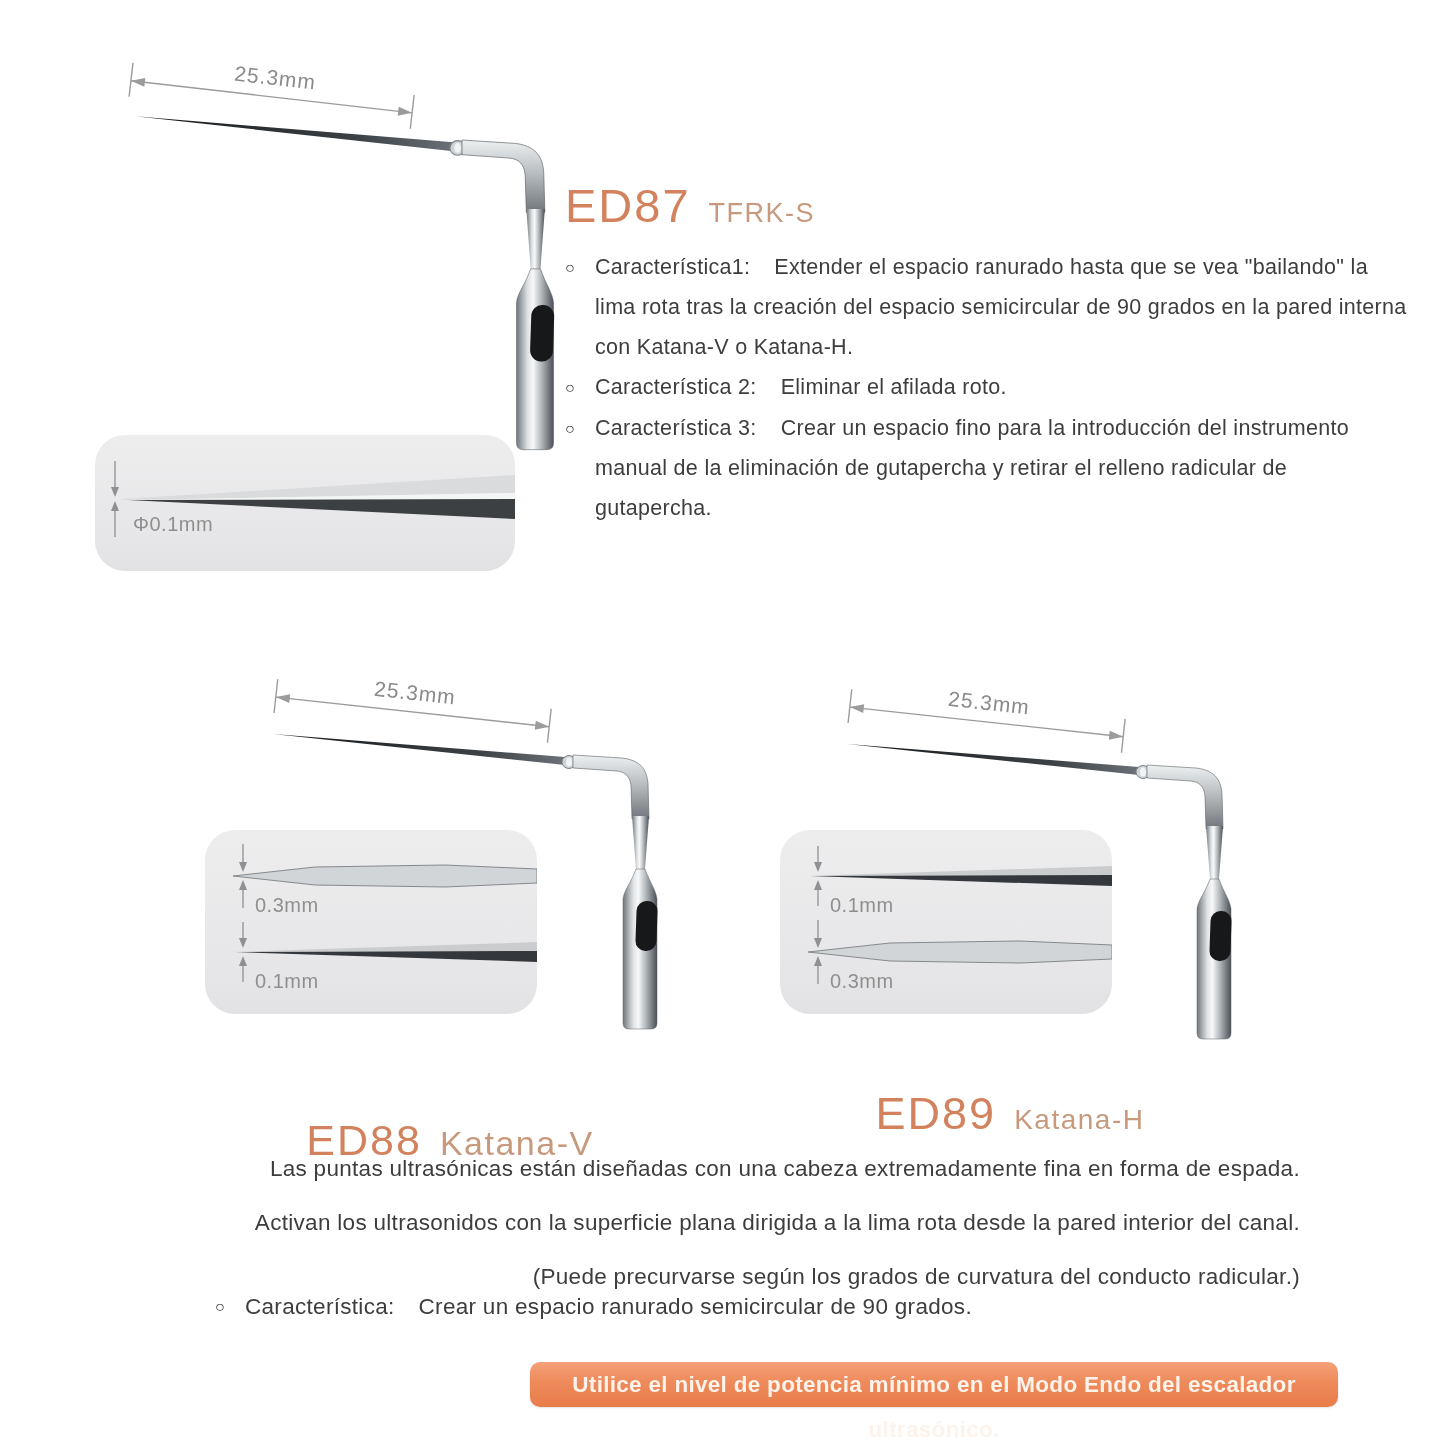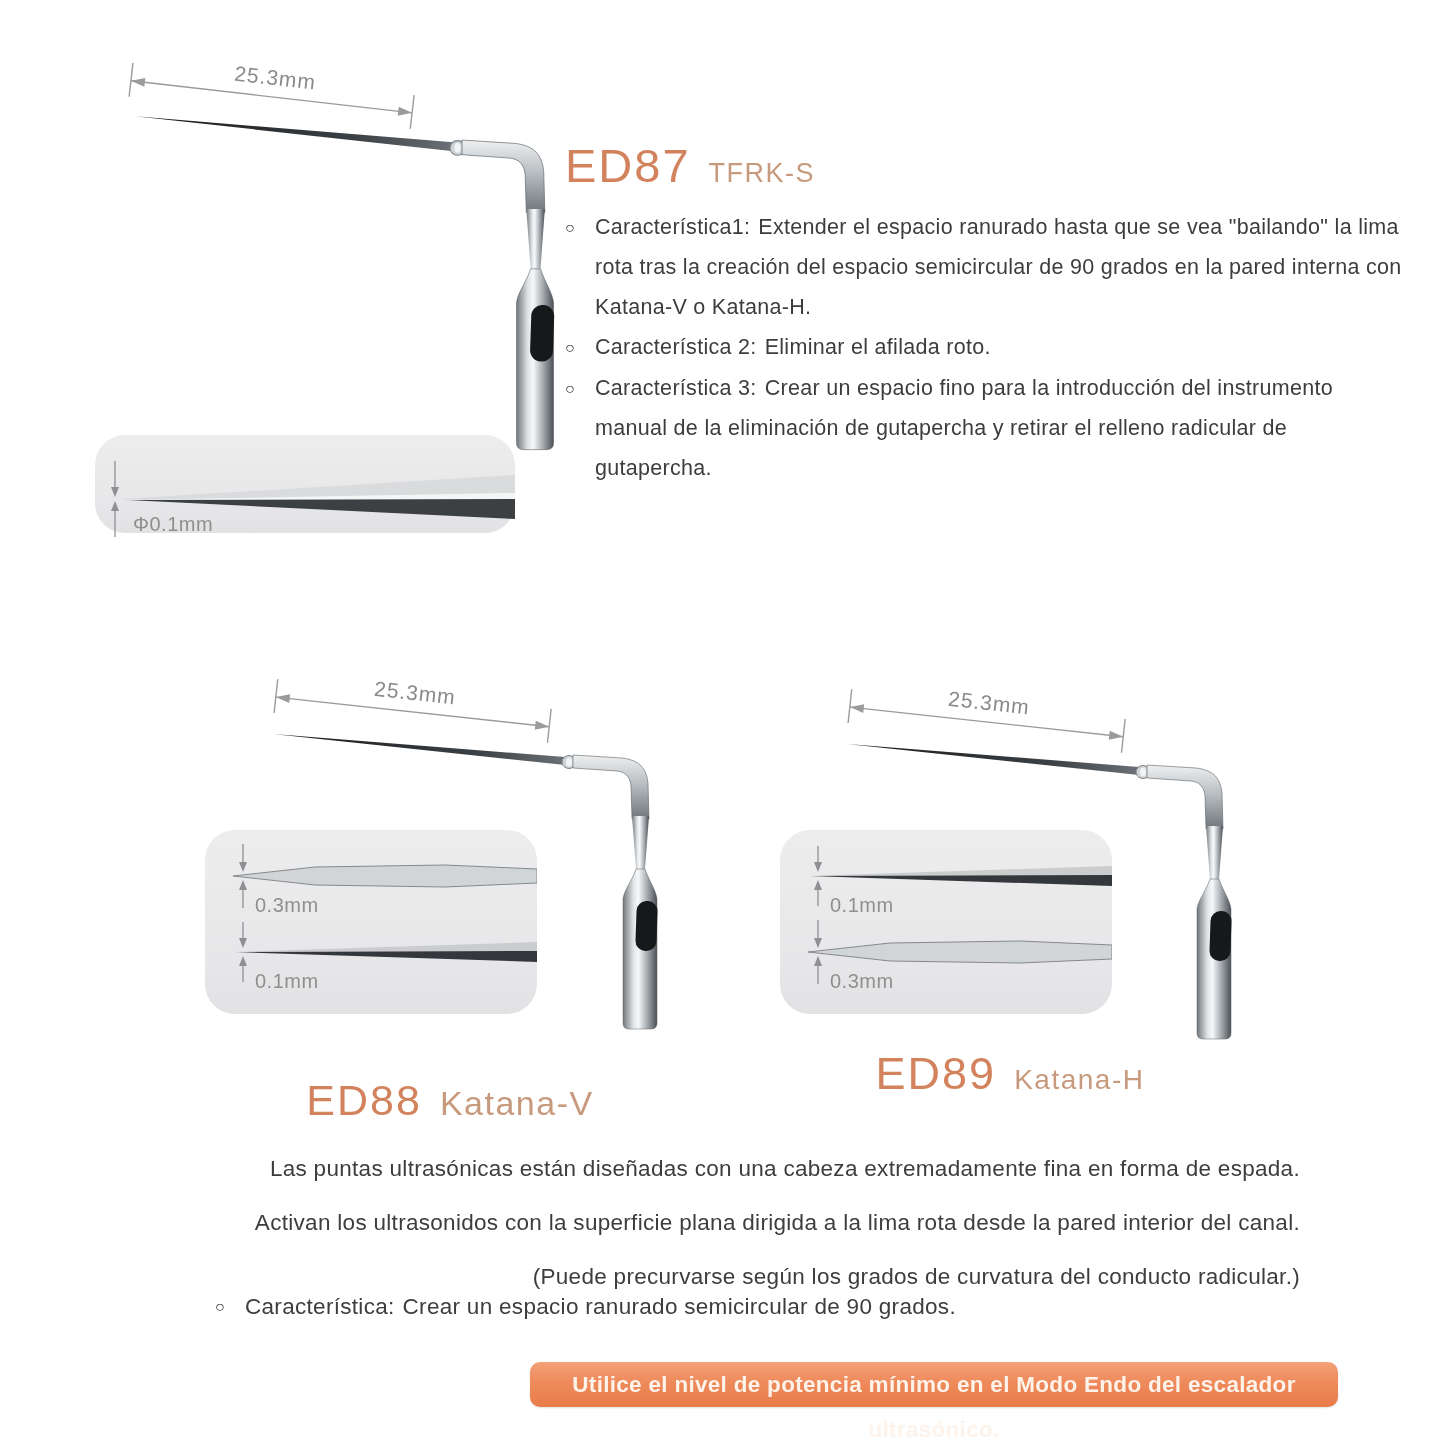--- a/index.html
+++ b/index.html
@@ -9,39 +9,39 @@
   }
   .abs{position:absolute;}
 
   
   .prod-title .code{
     font-size:47px;color:#d2825c;letter-spacing:2px;font-weight:400;
   }
   .prod-title .variant{
     font-size:27px;color:#c89a7d;letter-spacing:1.5px;margin-left:18px;font-weight:400;
   }
-  .prod-title{white-space:nowrap;}
+  .prod-title{white-space:nowrap;margin-top:40px;}
   .prod-title.centered{text-align:center;}
 
   
   .desc{
     font-size:21.5px;line-height:40px;letter-spacing:.3px;color:#3d3d3d;
   }
   .shared-desc{
     font-size:22.5px;line-height:54px;letter-spacing:.3px;color:#3d3d3d;text-align:right;
   }
 
   
   .feature{display:flex;align-items:flex-start;font-size:21.5px;line-height:40px;letter-spacing:.3px;}
   .feature.big{font-size:22.5px;line-height:42px;}
   .feature .marker{
     flex:0 0 30px;font-size:16px;color:#2f2f2f;line-height:40px;padding-top:1px;
   }
   .feature .ftext{flex:1;}
-  .feature .flabel{margin-right:8px;}
+  .feature .flabel{margin-right:24px;}
 
   
   .detail-box{
     position:absolute;border-radius:30px;
     background:linear-gradient(180deg,#ededee 0%,#e7e7e9 70%,#e2e2e4 100%);
   }
   .detail-label{
     position:absolute;font-size:20px;color:#8f8f8f;letter-spacing:.5px;white-space:nowrap;
   }
 
@@ -102,21 +102,21 @@
       <line x1="52" y1="24" x2="52" y2="58"></line>
       <line x1="335" y1="24" x2="335" y2="58"></line>
       <line x1="52" y1="42" x2="335" y2="42"></line>
       <polygon points="52,42 66,37.5 66,46.5"></polygon>
       <polygon points="335,42 321,37.5 321,46.5"></polygon>
       <text class="dim-label" x="195" y="30" text-anchor="middle">25.3mm</text>
     </g>
     <use href="#toolshape" transform="translate(57,50) scale(1.09,1.13)"></use>
   </svg>
 
-  <div class="detail-box" style="left:95px;top:435px;width:420px;height:98px">
+  <div class="detail-box" style="left:95px;top:435px;width:420px;height:136px">
     <svg width="420" height="136">
       <polygon points="26,64 420,40 420,58 32,65" fill="#d9dbdc"></polygon>
       <polygon points="32,65 420,58 420,64 34,66" fill="#f4f5f5"></polygon>
       <polygon points="32,65 420,64 420,84" fill="#3c4043"></polygon>
       <g class="det-arrow">
         <line x1="20" y1="26" x2="20" y2="54"></line>
           <polygon points="20,62 16,52 24,52"></polygon>
         <line x1="20" y1="74" x2="20" y2="102"></line>
           <polygon points="20,66 16,76 24,76"></polygon>
       </g>

